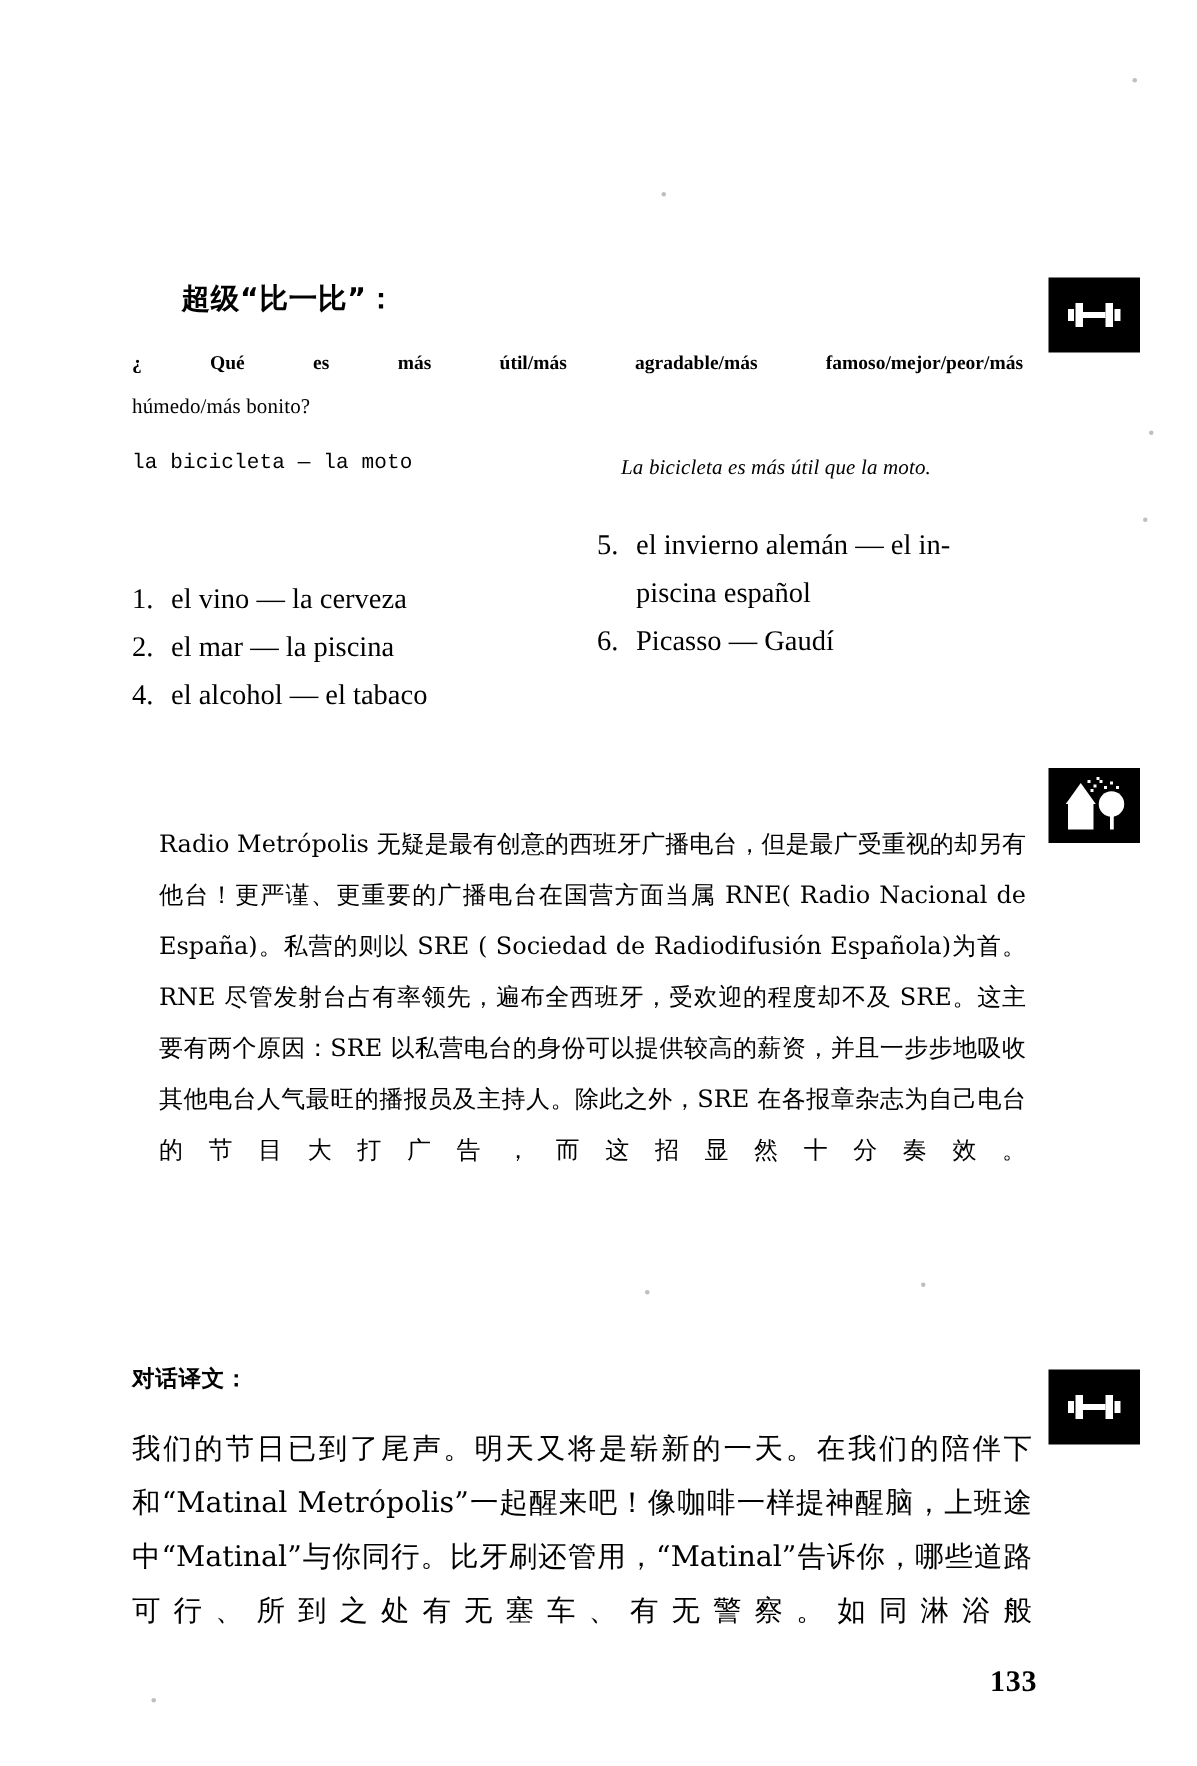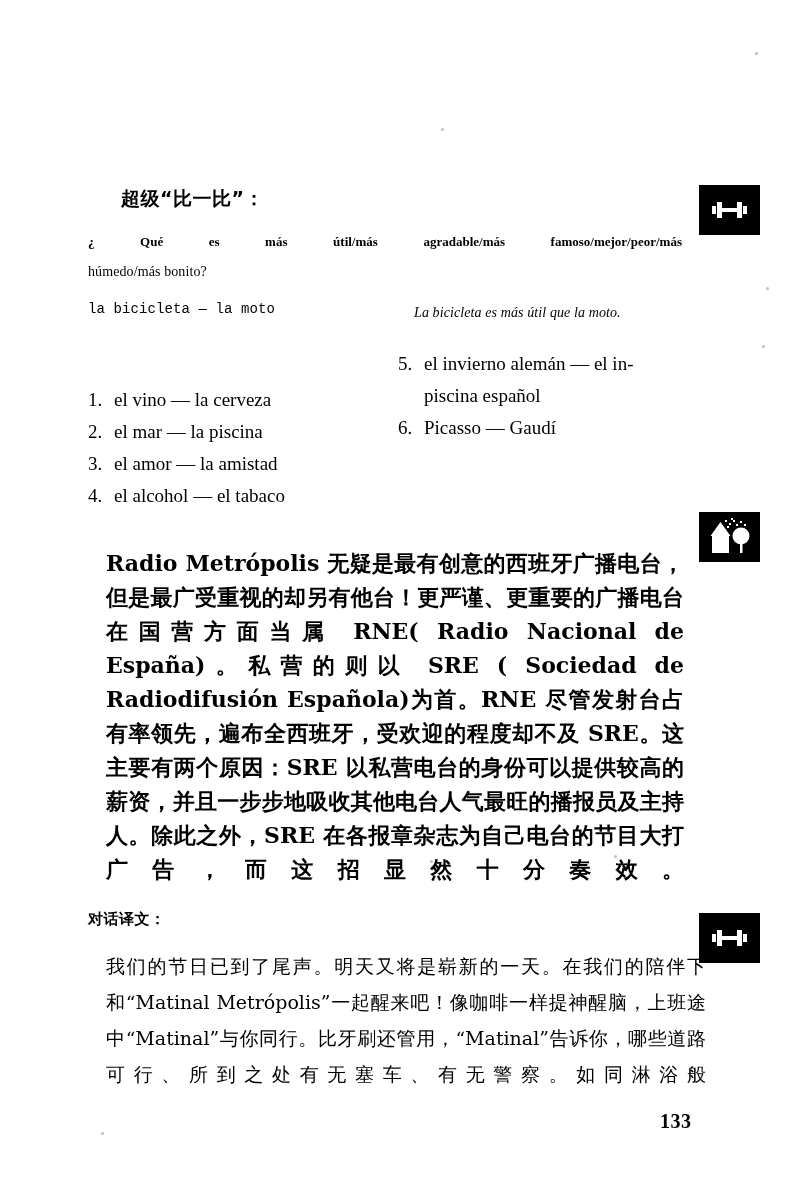--- a/index.html
+++ b/index.html
@@ -77,22 +77,22 @@
     white-space: pre;
     height: 32px;
     line-height: 32px;
     padding-left: 26px;
   }
 
   
   .cjk-bold-para {
     position: absolute;
     font-family: "DejaVu Serif", "Liberation Serif", serif;
-    font-weight: 700;
-    font-size: 22px;
+    font-weight: 400;
+    font-size: 16px;
     line-height: 34px;
     width: 578px;
     white-space: normal;
     letter-spacing: 0px;
     text-align: justify;
     text-align-last: justify;
   }
 
   
   .cjk-para {
@@ -153,35 +153,34 @@
 
   <div class="es-just" style="left:88px;top:234px;width:594px;">¿ Qué  es  más  útil/más  agradable/más  famoso/mejor/peor/más</div>
   <div class="tx es" style="left:88px;top:264px;">húmedo/más bonito?</div>
 
   <div class="tx es" style="left:88px;top:301px;font-family:Liberation Mono, monospace;">la bicicleta — la moto</div>
   <div class="tx es es-italic" style="left:378px;top:305px;margin-left:36px;">La bicicleta es más útil que la moto.</div>
 
   <div class="list-col" style="left:88px;top:348px;margin-top:36px;">
     <span class="row"><span class="num">1.</span><span>el vino — la cerveza</span></span>
     <span class="row"><span class="num">2.</span><span>el mar — la piscina</span></span>
-    <span class="row"><span class="num">3.</span><span>el amor — la amistad</span></span>
     <span class="row"><span class="num">4.</span><span>el alcohol — el tabaco</span></span>
   </div>
 
   <div class="list-col" style="left:398px;top:348px;">
     <span class="row"><span class="num">5.</span><span>el invierno alemán — el in-</span></span>
     <span class="hang">piscina español</span>
     <span class="row"><span class="num">6.</span><span>Picasso — Gaudí</span></span>
   </div>
 
   <div class="cjk-bold-para" style="left:106px;top:546px;">Radio Metrópolis 无疑是最有创意的西班牙广播电台，但是最广受重视的却另有他台！更严谨、更重要的广播电台在国营方面当属 RNE( Radio Nacional de España)。私营的则以 SRE ( Sociedad de Radiodifusión Española)为首。RNE 尽管发射台占有率领先，遍布全西班牙，受欢迎的程度却不及 SRE。这主要有两个原因：SRE 以私营电台的身份可以提供较高的薪资，并且一步步地吸收其他电台人气最旺的播报员及主持人。除此之外，SRE 在各报章杂志为自己电台的节目大打广告，而这招显然十分奏效。</div>
 
   <div class="tx cjk-head" style="left:88px;top:910px;font-size:15px;">对话译文：</div>
 
-  <div class="cjk-para" style="left:88px;top:948px;margin-left:18px;">我们的节日已到了尾声。明天又将是崭新的一天。在我们的陪伴下和“Matinal Metrópolis”一起醒来吧！像咖啡一样提神醒脑，上班途中“Matinal”与你同行。比牙刷还管用，“Matinal”告诉你，哪些道路可行、所到之处有无塞车、有无警察。如同淋浴般</div>
+  <div class="cjk-para" style="left:88px;top:948px;">我们的节日已到了尾声。明天又将是崭新的一天。在我们的陪伴下和“Matinal Metrópolis”一起醒来吧！像咖啡一样提神醒脑，上班途中“Matinal”与你同行。比牙刷还管用，“Matinal”告诉你，哪些道路可行、所到之处有无塞车、有无警察。如同淋浴般</div>
 
   <div class="badge" style="left:699px;top:185px;">
     <svg viewBox="0 0 61 50">
       <rect x="13" y="21" width="4" height="8" fill="#ffffff"></rect>
       <rect x="18" y="17" width="5" height="16" fill="#ffffff"></rect>
       <rect x="23" y="23" width="15" height="4" fill="#ffffff"></rect>
       <rect x="38" y="17" width="5" height="16" fill="#ffffff"></rect>
       <rect x="44" y="21" width="4" height="8" fill="#ffffff"></rect>
     </svg>
   </div>

